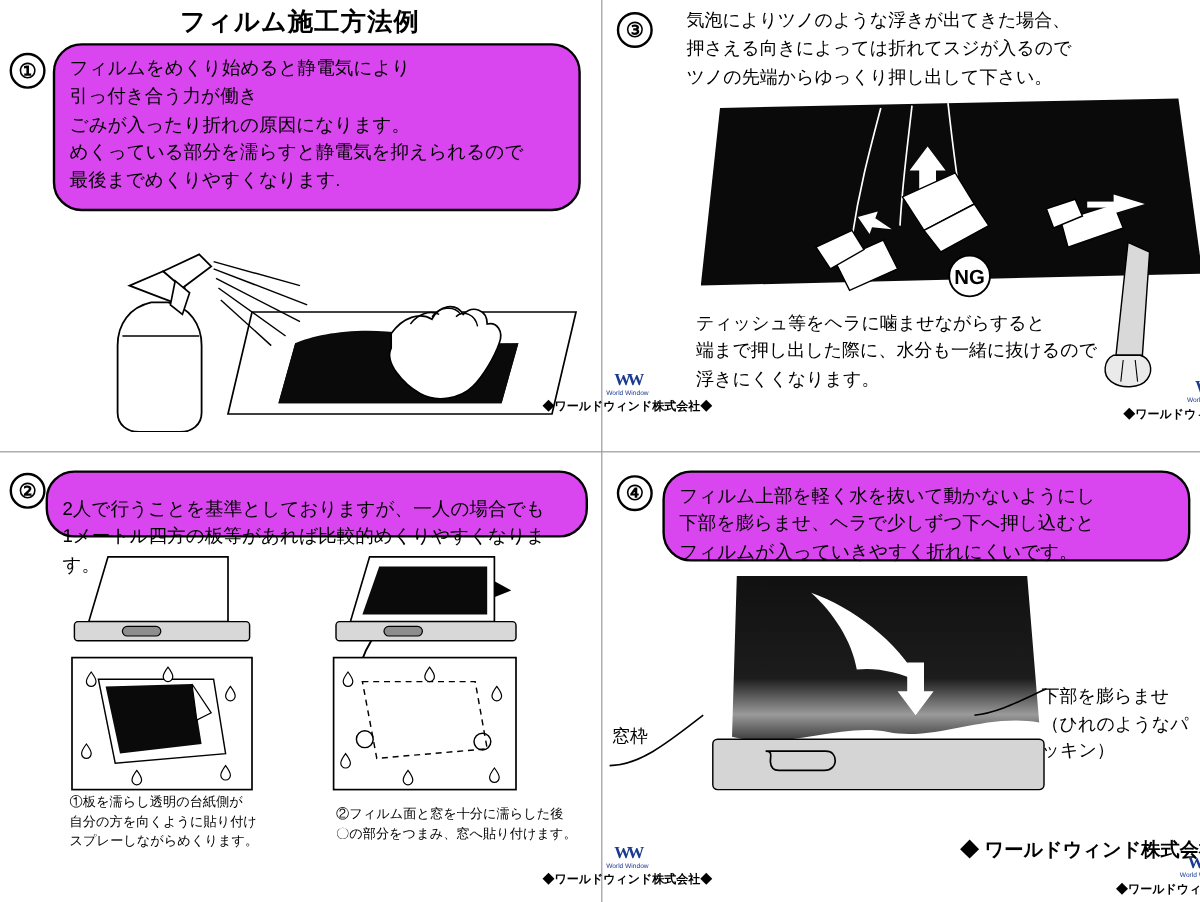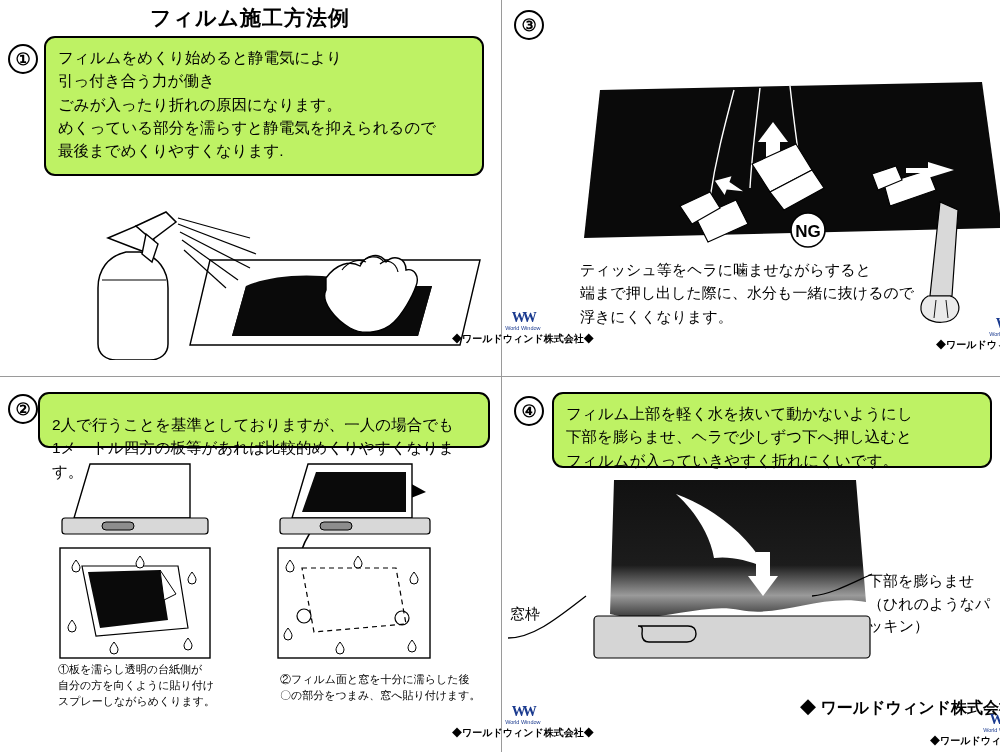--- a/index.html
+++ b/index.html
@@ -54,22 +54,22 @@
     border-radius: 50%;
     font-size: 17px;
     line-height: 28px;
     text-align: center;
     font-weight: bold;
     box-sizing: border-box;
   }
   .bubble {
     position: absolute;
     border: 2px solid #000;
-    border-radius: 11px;
-    background: #bef264;
+    border-radius: 24px;
+    background: #d946ef;
     box-sizing: border-box;
     padding: 8px 12px;
     font-size: 15.5px;
     line-height: 1.5;
     white-space: pre-line;
   }
   .plain-text {
     position: absolute;
     font-size: 15px;
     line-height: 1.55;
@@ -229,20 +229,23 @@
   <div class="small-text" style="left:280px; top:672px;">②フィルム面と窓を十分に濡らした後
  〇の部分をつまみ、窓へ貼り付けます。</div>
 
   <div class="brand" style="left:452px; top:706px;">
     <div class="ww">WW</div>
     <div class="ww-sub">World Window</div>
     <div class="cname">◆ワールドウィンド株式会社◆</div>
   </div>
 
   <div class="circ-num" style="left:514px; top:10px;">③</div>
+  <div class="plain-text" style="left:572px; top:6px;">気泡によりツノのような浮きが出てきた場合、
+押さえる向きによっては折れてスジが入るので
+ツノの先端からゆっくり押し出して下さい。</div>
 
   <div class="fig" style="left:584px; top:78px;">
     <svg width="430" height="186" viewBox="0 0 430 186">
 
       <polygon points="16,12 398,4 418,150 0,160" fill="#0a0a0a"></polygon>
 
       <path d="M150,12 C140,50 132,80 126,120" fill="none" stroke="#ffffff" stroke-width="1.4"></path>
       <path d="M176,10 C172,46 168,74 166,110" fill="none" stroke="#ffffff" stroke-width="1.4"></path>
       <path d="M206,8 C210,44 214,76 220,112" fill="none" stroke="#ffffff" stroke-width="1.4"></path>
 

